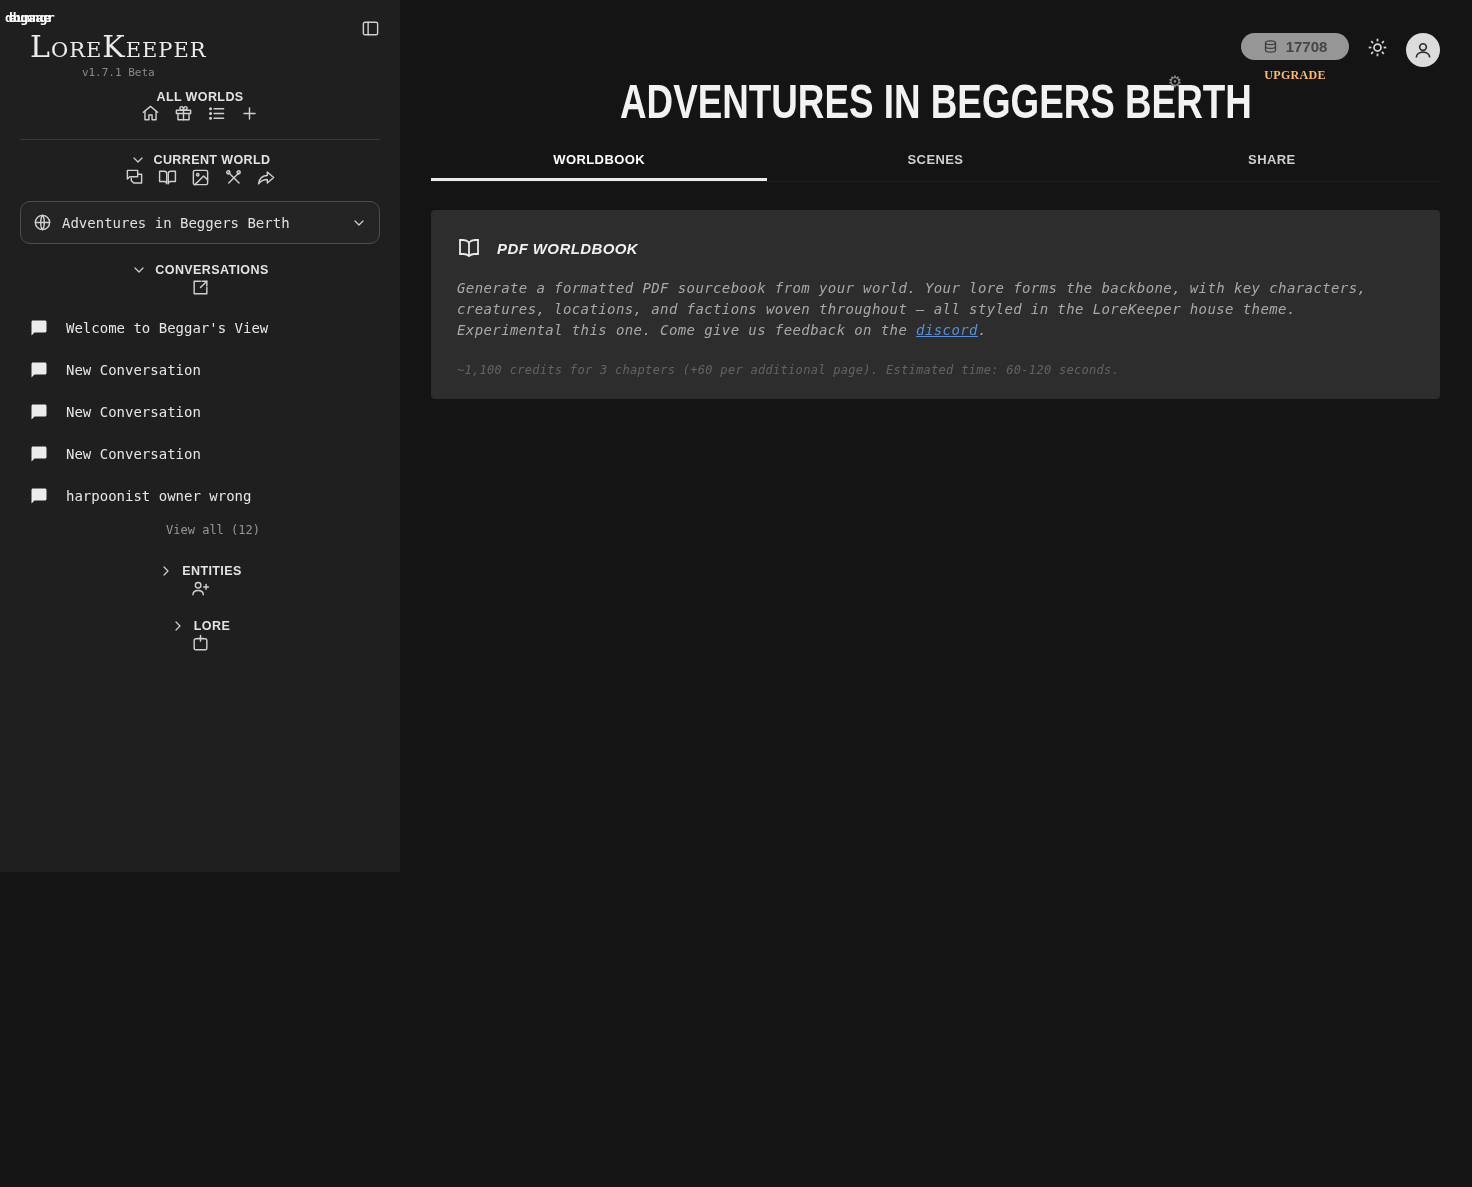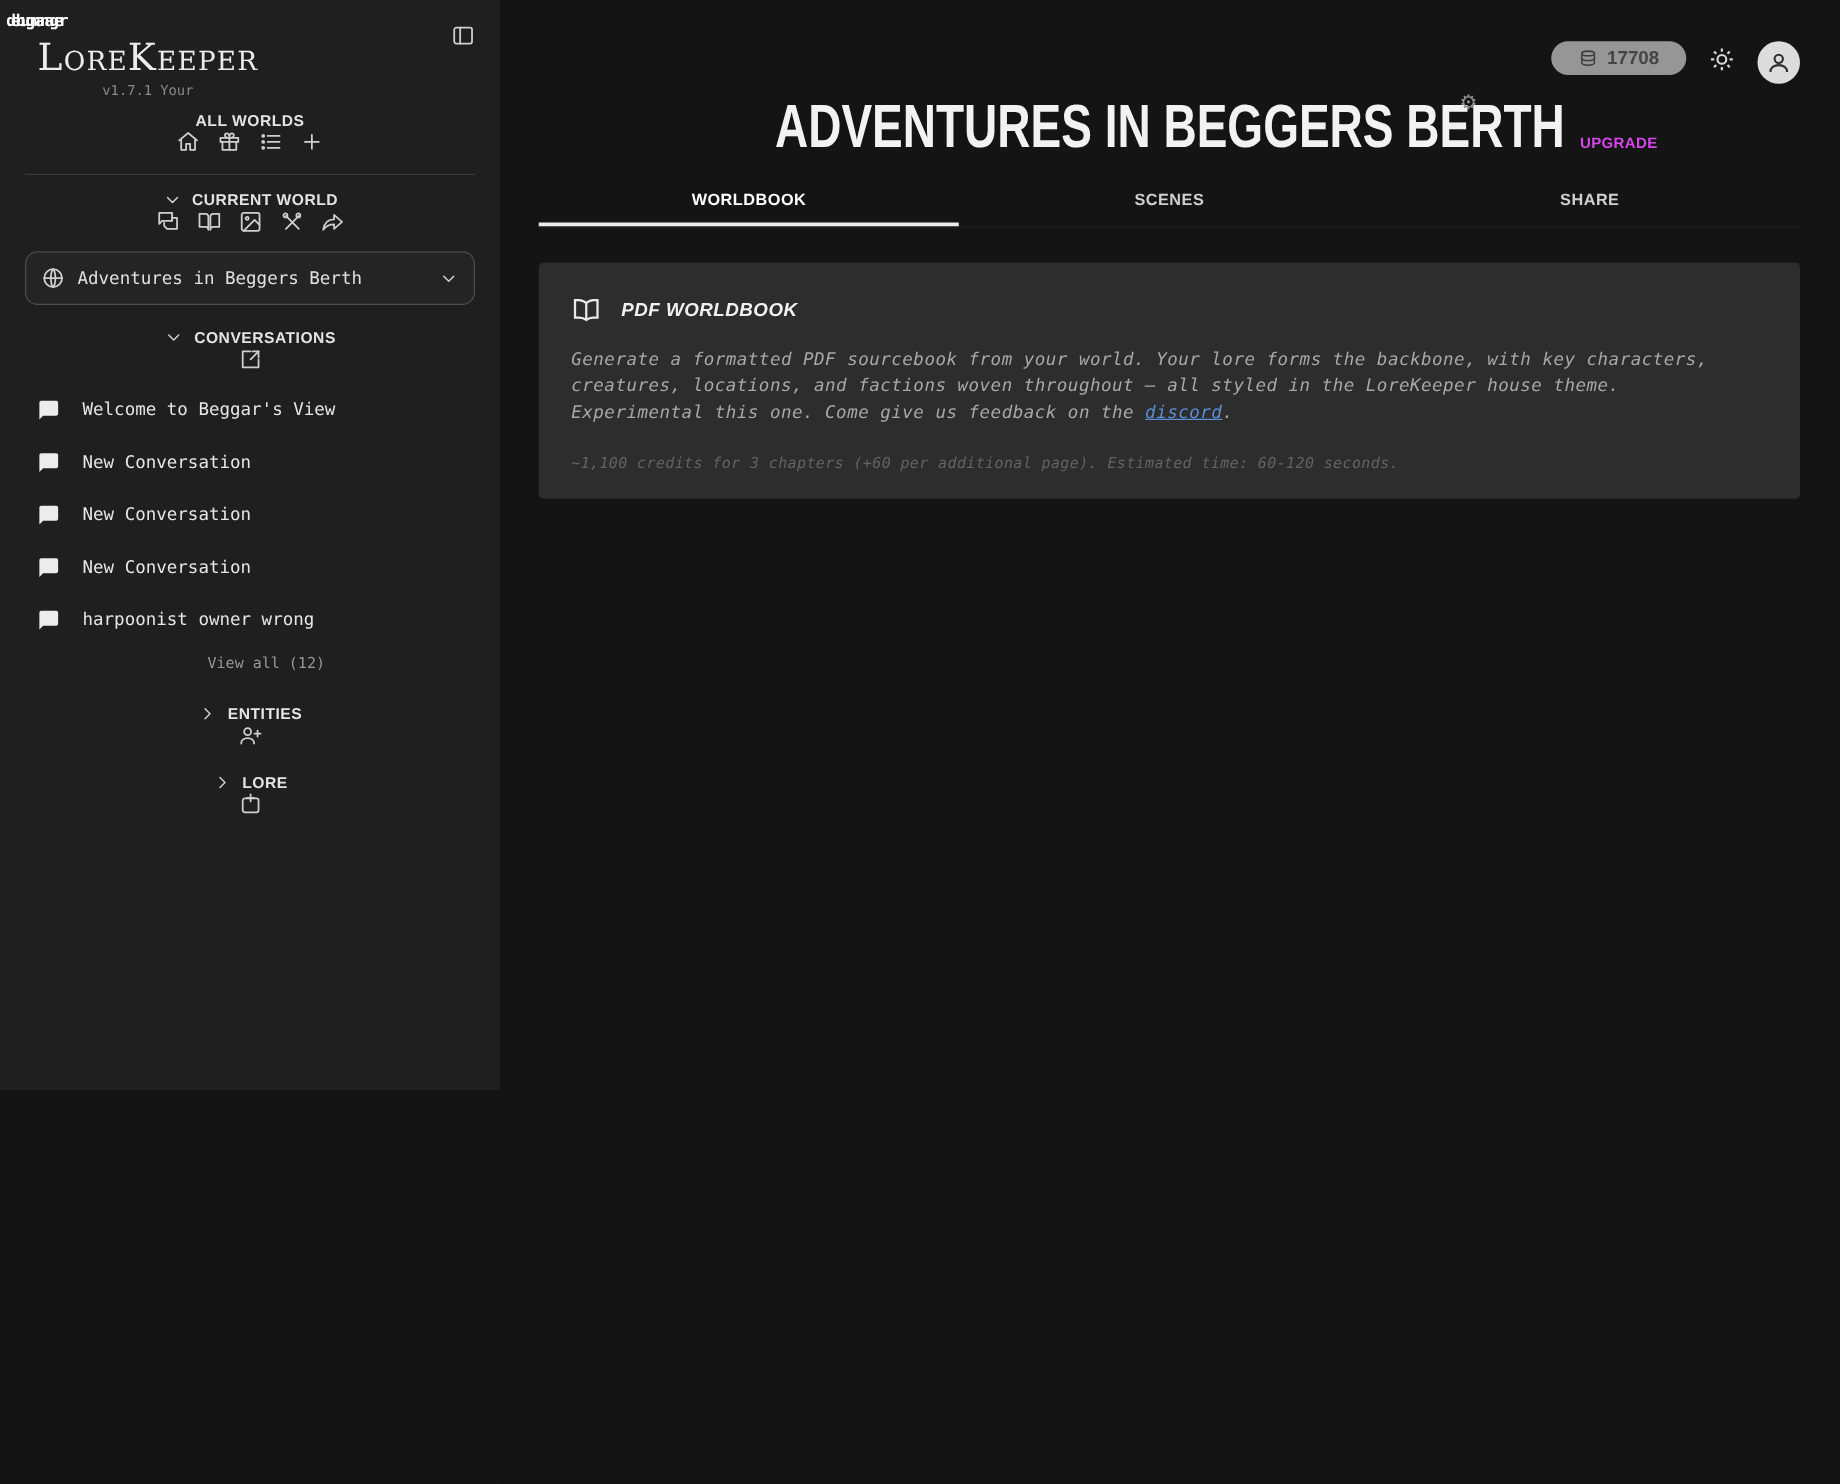--- a/index.html
+++ b/index.html
@@ -51,28 +51,28 @@
   .world-name { flex:1; font-size:14px; color:#e0e0e0; white-space:nowrap; overflow:hidden; text-overflow:ellipsis; }
 
   .conv-item { display:flex; align-items:center; gap:18px; padding:12px 20px 12px 30px; font-size:14px; color:#e6e6e6; cursor:pointer; }
   .conv-item svg { width:18px; height:18px; fill:#ececec; stroke:none; flex:none; }
   .view-all { text-align:center; font-size:12px; color:#979797; padding:6px 0 16px; cursor:pointer;margin-left:26px; }
 
   
   .main { position:absolute; left:400px; top:0; right:0; bottom:0; background:#141414; padding:0 32px 0 31px; }
 
   .topbar { position:absolute; top:33px; right:32px; display:flex; gap:18px; align-items:flex-start; z-index:2; }
-  .credits-block { display:flex; flex-direction:column; align-items:center; gap:19px; }
+  .credits-block { display:flex; flex-direction:column; align-items:center; gap:8px; }
   .credits-pill {
     background:#969696; height:27px; min-width:108px; border-radius:14px;
     display:flex; align-items:center; justify-content:center; gap:8px; padding:0 12px; cursor:pointer;
   }
   .credits-pill svg { stroke:#3d3d3d; width:15px; height:15px; }
   .credits-value { font-family:"Liberation Sans", sans-serif; font-weight:700; font-size:15px; color:#454545; }
-  .upgrade { font-family:Liberation Sans, sans-serif; font-weight:700; font-size:12px; color:#d946ef; letter-spacing:.3px; cursor:pointer;margin-top:28px; }
+  .upgrade { font-family:Liberation Serif, serif; font-weight:700; font-size:12px; color:#fdba74; letter-spacing:.3px; cursor:pointer; }
   .theme-toggle { margin-top:4px; cursor:pointer; }
   .theme-toggle svg { width:21px; height:21px; stroke:#d6d6d6; }
   .avatar { width:34px; height:34px; border-radius:50%; background:#dcdcdc; display:flex; align-items:center; justify-content:center; cursor:pointer; }
   .avatar svg { width:20px; height:20px; stroke:#2e2e2e; }
 
   .title-row { padding-top:74px; text-align:center; position:relative; }
   .world-title {
     display:inline-block;
     font-family:"Liberation Sans", sans-serif; font-weight:700; font-size:46px;
     color:#f2f2f2; white-space:nowrap; transform:scale(.80,1.06); transform-origin:center;
@@ -106,21 +106,21 @@
 
   <span class="collapse-btn">
     <svg class="icon" viewBox="0 0 24 24">
         <rect x="3" y="4" width="18" height="16" rx="2"></rect>
         <line x1="9" y1="4" x2="9" y2="20"></line>
       </svg>
   </span>
 
   <div class="logo-block">
     <div class="logo">LoreKeeper</div>
-    <div class="version">v1.7.1 Your</div>
+    <div class="version">v1.7.1 Beta</div>
   </div>
 
   <div class="side-row">
     <span class="label">ALL WORLDS</span>
     <span class="icons">
       <span class="icon-btn">
         <svg class="icon" viewBox="0 0 24 24">
             <path d="M3 10.5L12 3l9 7.5"></path>
             <path d="M5 9.5V20h5v-6h4v6h5V9.5"></path>
           </svg>

